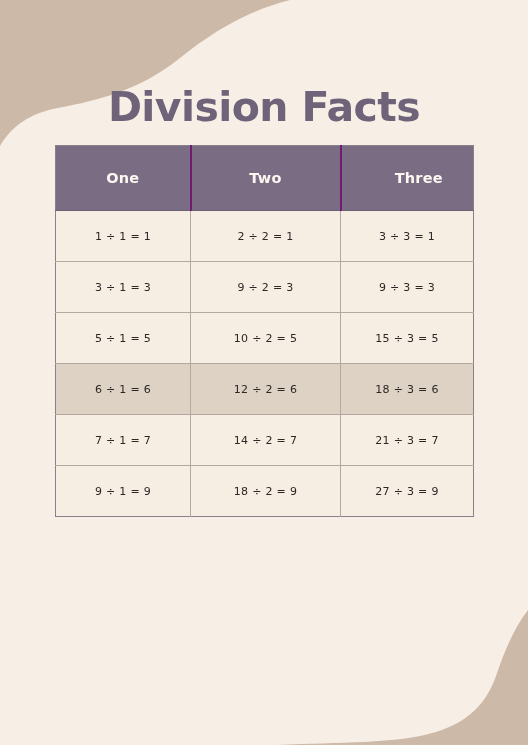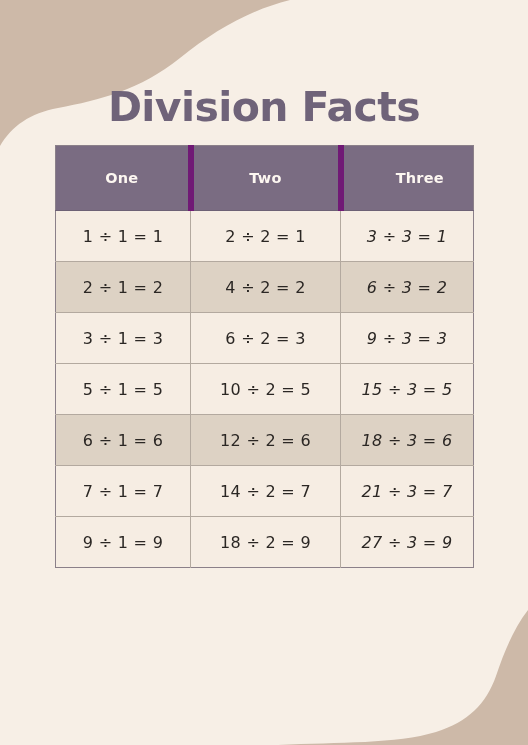--- a/index.html
+++ b/index.html
@@ -65,39 +65,39 @@
   table#facts-table col.col-two   { width: 150px; }
   table#facts-table col.col-three { width: 133px; }
   #facts-table thead th {
     background: #7a6c82;
     color: #fdf7f1;
     font-size: 14.5px;
     font-weight: 700;
     height: 62px;
     text-align: center;
     vertical-align: middle;
-    border-right: 6px solid #701a75;
+    border-right: 2px solid #701a75;
     border-bottom: 1px solid #6d6175;
     font-family: "DejaVu Sans", sans-serif;
     letter-spacing: 0.2px;
   }
   #facts-table thead th:last-child { border-right: none; padding-left: 24px; }
   #facts-table tbody td {
     height: 48px;
     text-align: center;
     vertical-align: middle;
-    font-size: 16px;
+    font-size: 11px;
     color: #2b2724;
     border-right: 1px solid #b3a99f;
     border-bottom: 1px solid #b3a99f;
     font-family: "DejaVu Sans", sans-serif;
     letter-spacing: 0.3px;
     white-space: nowrap;
   }
-  #facts-table tbody td:last-child { border-right: none; font-style: italic; }
+  #facts-table tbody td:last-child { border-right: none; }
   #facts-table tbody tr:last-child td { border-bottom: none; }
   #facts-table tbody tr.row-odd  td { background: #f6ede3; }
   #facts-table tbody tr.row-even td { background: #ddd2c4; }
 </style>
 </head>
 <body>
 
 <div id="page">
 
   <svg class="decor-blob" id="blob-top-left" viewBox="0 0 290 150" preserveAspectRatio="none">
@@ -123,28 +123,23 @@
           <th>Two</th>
           <th>Three</th>
         </tr>
       </thead>
       <tbody>
         <tr class="row-odd">
           <td>1 ÷ 1 = 1</td>
           <td>2 ÷ 2 = 1</td>
           <td>3 ÷ 3 = 1</td>
         </tr>
-        <tr class="row-even">
-          <td>2 ÷ 1 = 2</td>
-          <td>4 ÷ 2 = 2</td>
-          <td>6 ÷ 3 = 2</td>
-        </tr>
         <tr class="row-odd">
           <td>3 ÷ 1 = 3</td>
-          <td>6 ÷ 2 = 3</td>
+          <td>9 ÷ 2 = 3</td>
           <td>9 ÷ 3 = 3</td>
         </tr>
         <tr class="row-odd">
           <td>5 ÷ 1 = 5</td>
           <td>10 ÷ 2 = 5</td>
           <td>15 ÷ 3 = 5</td>
         </tr>
         <tr class="row-even">
           <td>6 ÷ 1 = 6</td>
           <td>12 ÷ 2 = 6</td>

